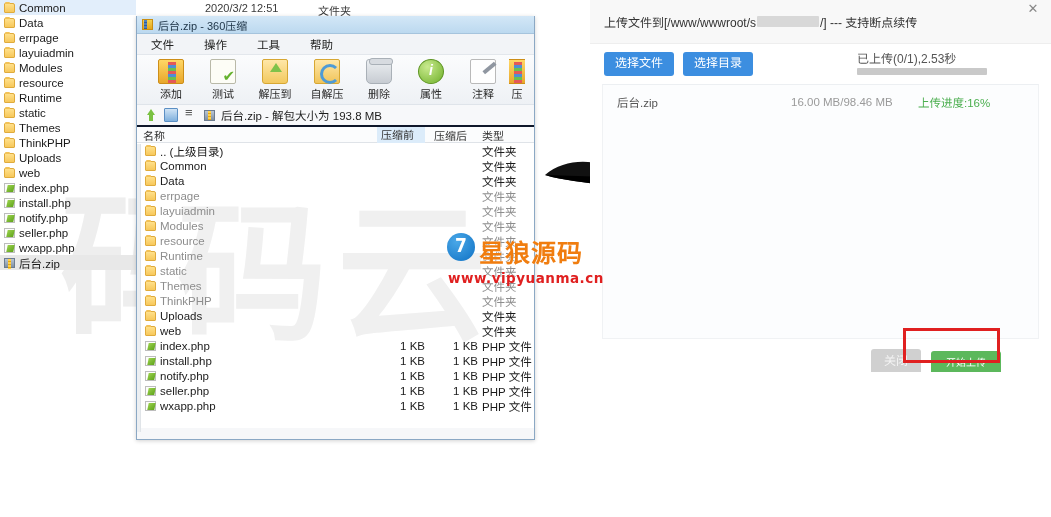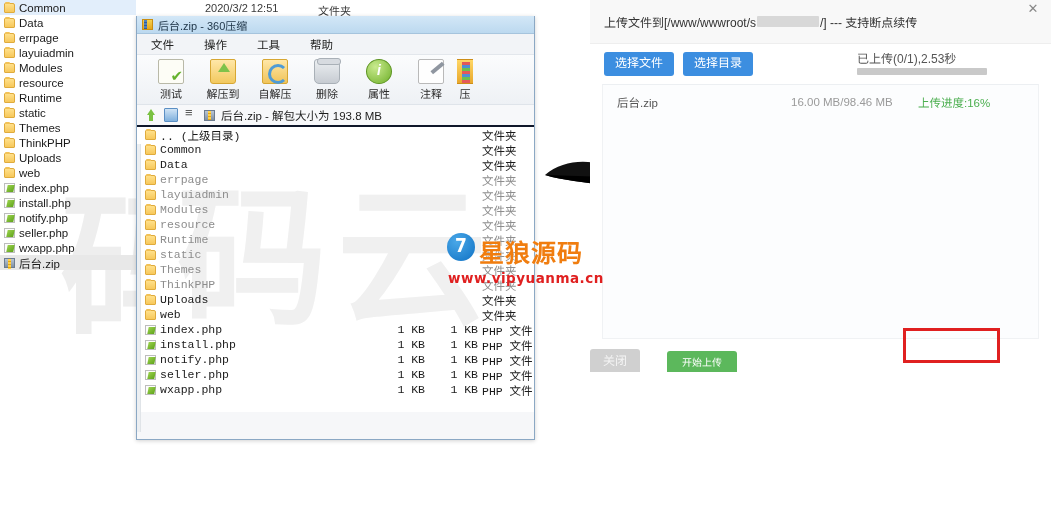--- a/index.html
+++ b/index.html
@@ -224,21 +224,20 @@
     position: absolute; left: 40px; top: 10px;
     font-size: 150px; font-weight: bold; color: #f0f0f0;
     letter-spacing: 10px; user-select: none; z-index: 0;
     font-family: "DejaVu Sans", sans-serif;
   }
   .zrow {
     position: relative; z-index: 1;
     height: 15px;
     display: flex; align-items: center;
     white-space: nowrap;
-    font-family: Liberation Mono, monospace;
   }
   .zrow .zname { position: absolute; left: 8px; display:flex; align-items:center; gap:4px; }
   .zrow .zpre  { position: absolute; left: 240px; width: 48px; text-align: right; }
   .zrow .zpost { position: absolute; left: 293px; width: 48px; text-align: right; }
   .zrow .ztype { position: absolute; left: 345px; }
   .zrow.dim .zname, .zrow.dim .ztype { color: #8d8d8d; }
 
   #zipwin .left-edge-scroll {
     position: absolute; left: 0; top: 128px;
     width: 4px; height: 288px;
@@ -359,23 +358,23 @@
     display: flex; align-items: center;
     font-size: 11.5px;
   }
   .up-row .uf-name { position: absolute; left: 14px; color: #555; }
   .up-row .uf-size { position: absolute; left: 188px; color: #9a9a9a; }
   .up-row .uf-pct  { position: absolute; left: 307px; color: #4caf50; margin-left: 8px; }
   #up-footer {
     position: relative;
     height: 46px;
     display: flex; align-items: center;
-    justify-content: flex-start;
-    gap: 27px;
-    padding-right: 32px;
+    justify-content: flex-end;
+    gap: 10px;
+    padding-right: 50px;
   }
   .gray-btn {
     background: #d0d0d0; color: #f4f4f4;
     font-size: 12px; border: none; border-radius: 3px;
     padding: 6px 13px; cursor: pointer; line-height: 1.1;
   }
   .green-btn {
     background: #5cb85c; color: #fff;
     font-size: 10px; border: none; border-radius: 3px;
     padding: 6px 15px; cursor: pointer; line-height: 1.1;
@@ -484,20 +483,24 @@
 
     <div id="zip-menubar">
         <span class="mi">文件</span>
         <span class="mi">操作</span>
         <span class="mi">工具</span>
         <span class="mi">帮助</span>
       </div>
 
     <div id="zip-toolbar">
         <div class="tbtn">
+          <div class="ticon ti-add"></div>
+          <div>添加</div>
+        </div>
+        <div class="tbtn">
           <div class="ticon ti-test"></div>
           <div>测试</div>
         </div>
         <div class="tbtn">
           <div class="ticon ti-extract"></div>
           <div>解压到</div>
         </div>
         <div class="tbtn">
           <div class="ticon ti-sfx"></div>
           <div>自解压</div>
@@ -521,20 +524,26 @@
       </div>
 
     <div id="zip-addressbar">
       <span class="ab-ico ab-up"></span>
       <span class="ab-ico ab-disk"></span>
       <span class="ab-ico ab-list"></span>
       <span class="ab-zip"></span>
       <span>后台.zip - 解包大小为 193.8 MB</span>
     </div>
 
+    <div id="zip-colhead">
+      <span class="ch ch-name">名称</span>
+      <span class="ch ch-pre hl">压缩前</span>
+      <span class="ch ch-post">压缩后</span>
+      <span class="ch ch-type">类型</span>
+    </div>
 
     <div id="zip-files">
       <div class="inner-wm">码云</div>
     <div class="zrow">
           <span class="zname">
             <span class="ficon folder"></span>
             <span>.. (上级目录)</span>
           </span>
           <span class="zpre"></span>
           <span class="zpost"></span>

